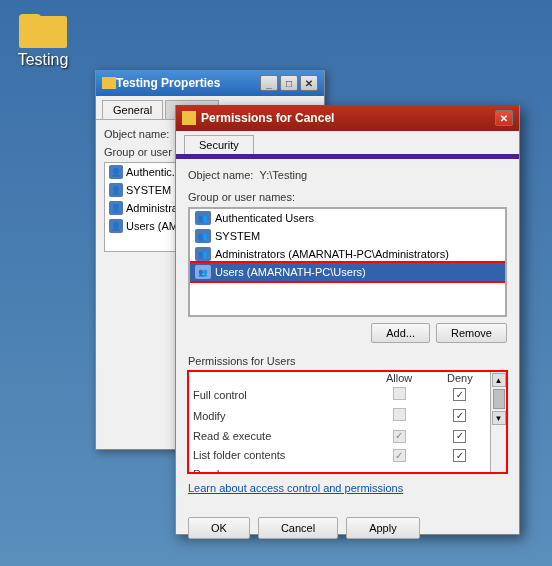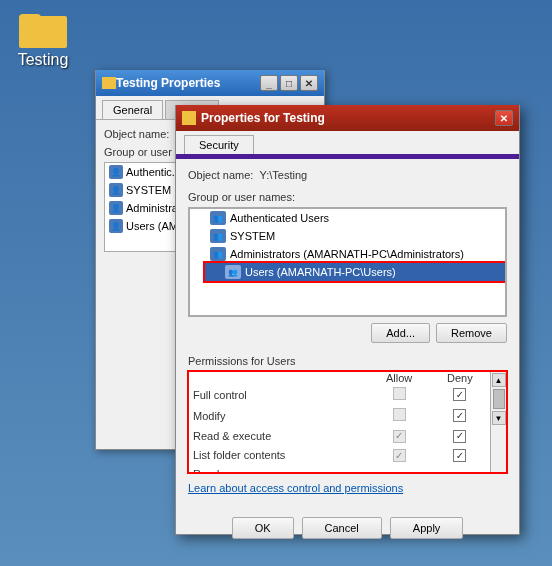--- a/index.html
+++ b/index.html
@@ -304,21 +304,21 @@
       background: white;
       width: 100%;
       height: 110px;
       overflow-y: auto;
       margin-bottom: 6px;
     }
 
     .group-item {
       display: flex;
       align-items: center;
-      padding: 2px 20px;
+      padding: 2px 5px;
       font-size: 11px;
       gap: 4px;
       cursor: pointer;
     }
 
     .group-item.selected {
       background: #3162ab;
       color: white;
     }
 
@@ -434,41 +434,40 @@
       border-color: #bbb;
     }
 
     .checkbox-container.checked.disabled::after {
       color: #888;
     }
 
     
     .red-border {
       outline: 2px solid red;
-      margin-left: 15px;
     }
 
     .red-border-table {
       position: relative;
     }
 
     .red-border-table::after {
       content: '';
       position: absolute;
       top: -2px;
       left: -2px;
       right: -2px;
       bottom: -2px;
       border: 2px solid red;
       pointer-events: none;
     }
 
     .dialog-footer {
       display: flex;
-      justify-content: center;
+      justify-content: flex-start;
       gap: 8px;
       padding: 8px 12px;
       margin-top: 4px;
     }
 
     .footer-btn {
       padding: 4px 22px;
       background: linear-gradient(180deg, #f8f8f8, #e0e0e0);
       border: 1px solid #aaa;
       font-size: 11px;
@@ -567,21 +566,21 @@
           <span>Users (AMAR...</span>
         </div>
       </div>
     </div>
   </div>
 
   <div class="dialog-permissions">
     <div class="dialog-titlebar">
       <div class="dialog-title-left">
         <div class="dialog-icon"></div>
-        <span>Properties for Testing</span>
+        <span>Permissions for Cancel</span>
       </div>
       <div class="window-controls">
         <div class="win-btn close">✕</div>
       </div>
     </div>
 
     <div class="dialog-tabs">
       <div class="dialog-tab active">
         <span>Security</span>
       </div>

